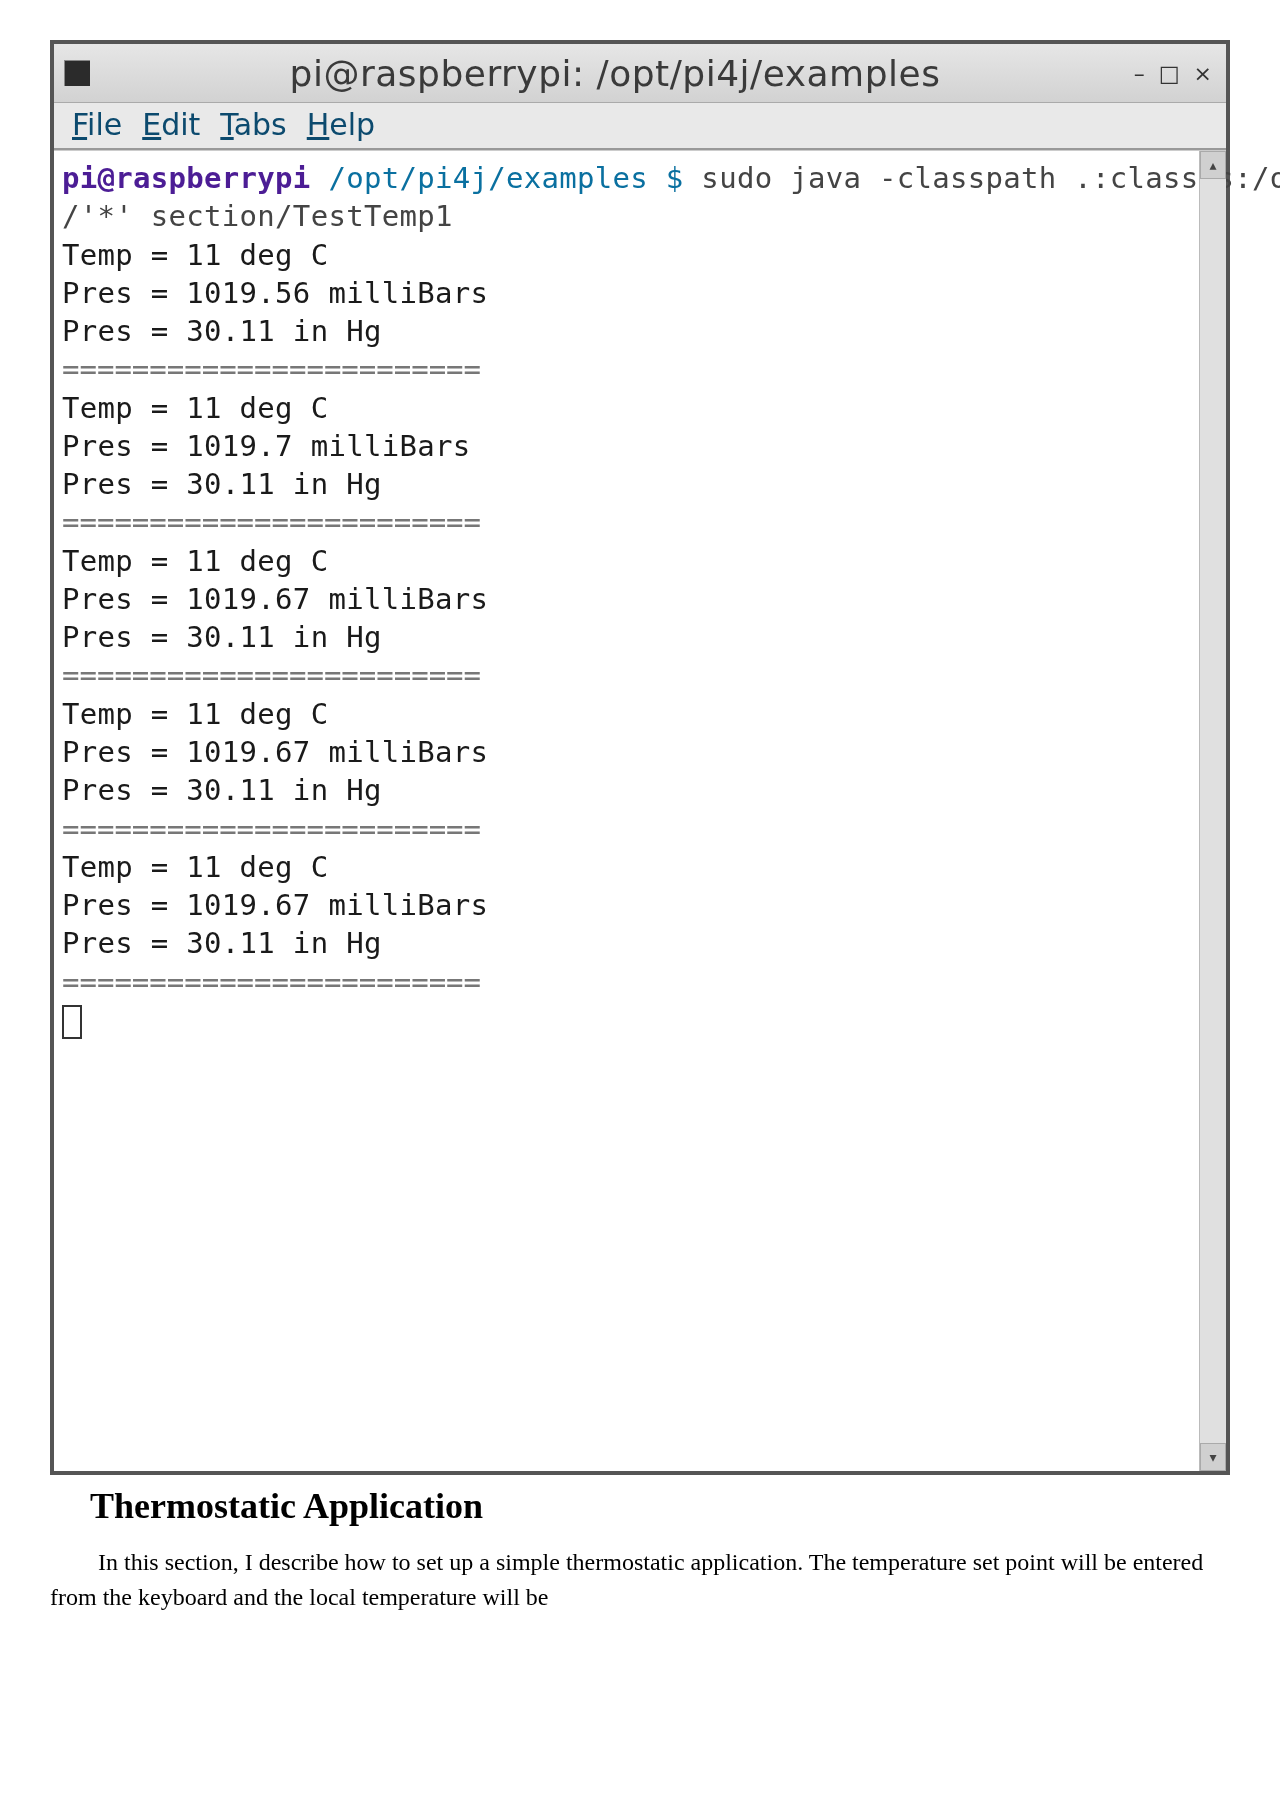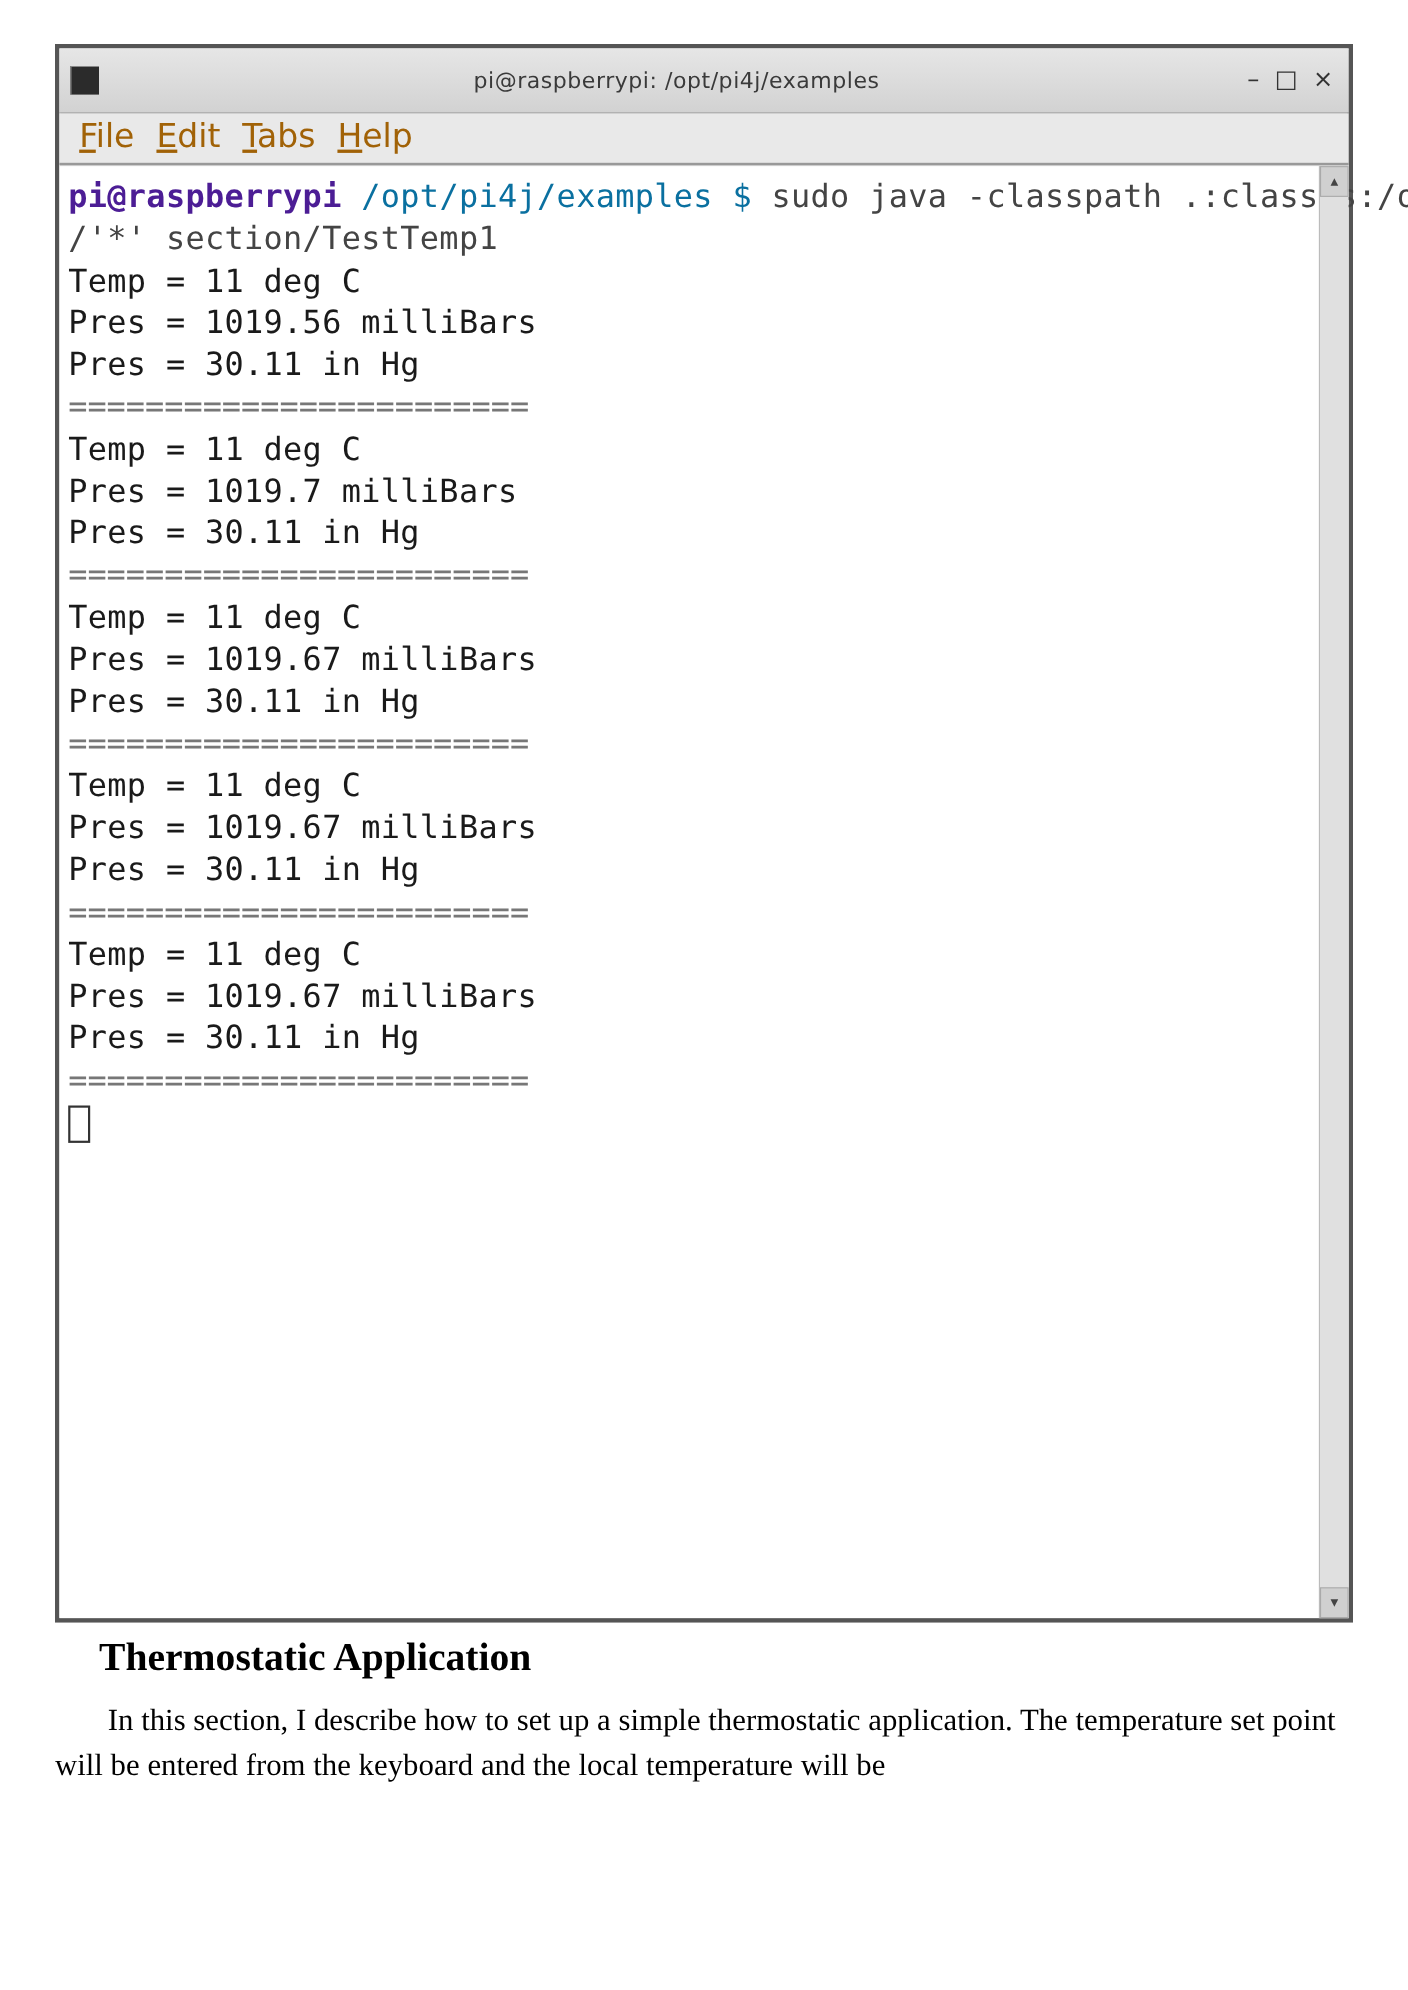--- a/index.html
+++ b/index.html
@@ -33,21 +33,21 @@
     width: 26px;
     height: 26px;
     margin: 0 14px 0 10px;
     background: #2b2b2b;
     box-shadow: 1px 1px 0 #888 inset;
   }
   .titlebar .title {
     flex: 1;
     text-align: center;
     font-family: "DejaVu Sans", Arial, sans-serif;
-    font-size: 20px;
+    font-size: 36px;
     color: #3a3a3a;
     letter-spacing: 0.5px;
     padding-right: 100px;
   }
   .titlebar .controls {
     position: absolute;
     right: 14px;
     top: 50%;
     transform: translateY(-50%);
     display: flex;
@@ -61,21 +61,21 @@
   }
   .menubar {
     display: flex;
     align-items: center;
     gap: 20px;
     padding: 4px 18px 6px 18px;
     background: #e9e9e9;
     border-bottom: 2px solid #999;
     font-family: "DejaVu Sans", Arial, sans-serif;
     font-size: 30px;
-    color: #a16207;
+    color: #0c4a6e;
   }
   .menubar .menu-item {
     cursor: pointer;
   }
   .menubar .menu-item .ul {
     text-decoration: underline;
   }
   .terminal-wrap {
     position: relative;
     background: #fff;
@@ -139,21 +139,21 @@
     font-variant: small-caps;
     font-weight: bold;
     letter-spacing: 0.5px;
   }
   .heading {
     margin: 10px 0 18px 40px;
     font-size: 36px;
     font-weight: bold;
   }
   .body-text {
-    font-size: 28px;
+    font-size: 24px;
     line-height: 1.45;
     margin: 16px 10px 0 0;
     text-indent: 48px;
   }
 </style>
 </head>
 <body>
 
 <div class="page">
 

